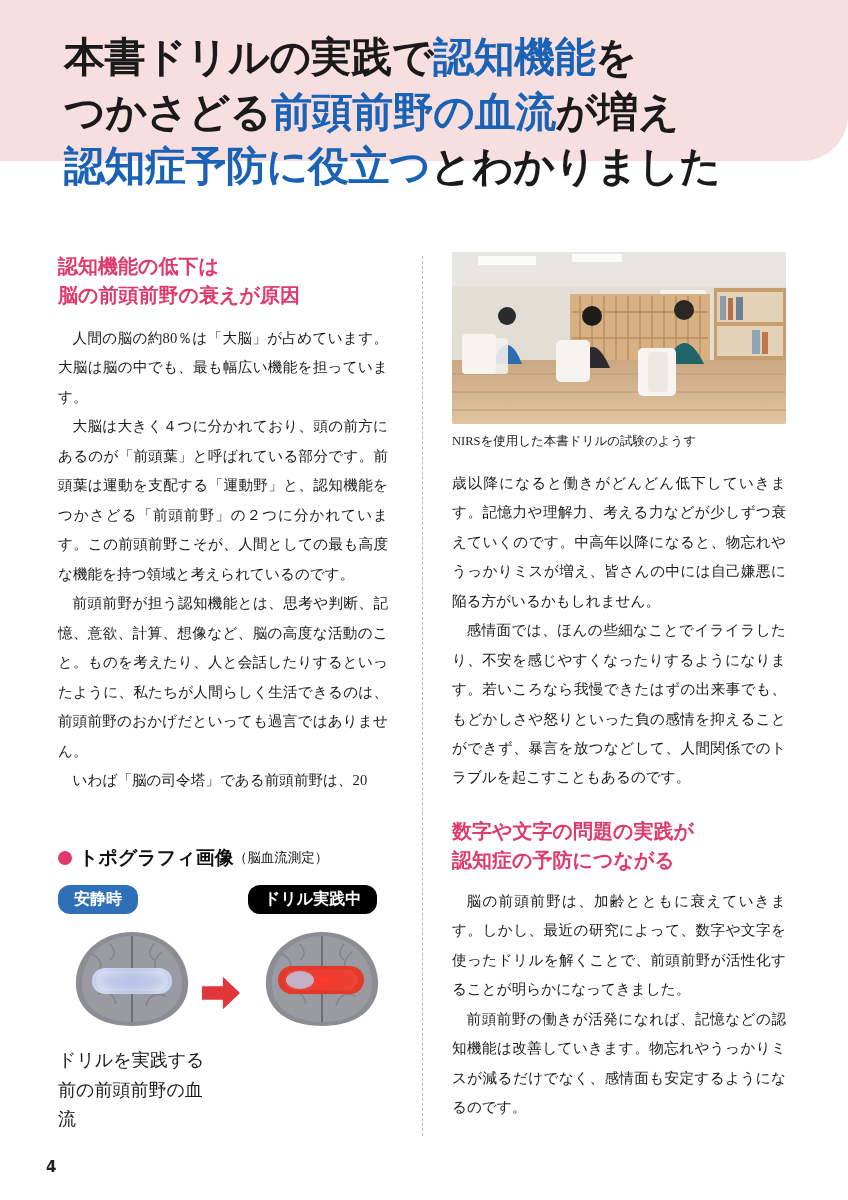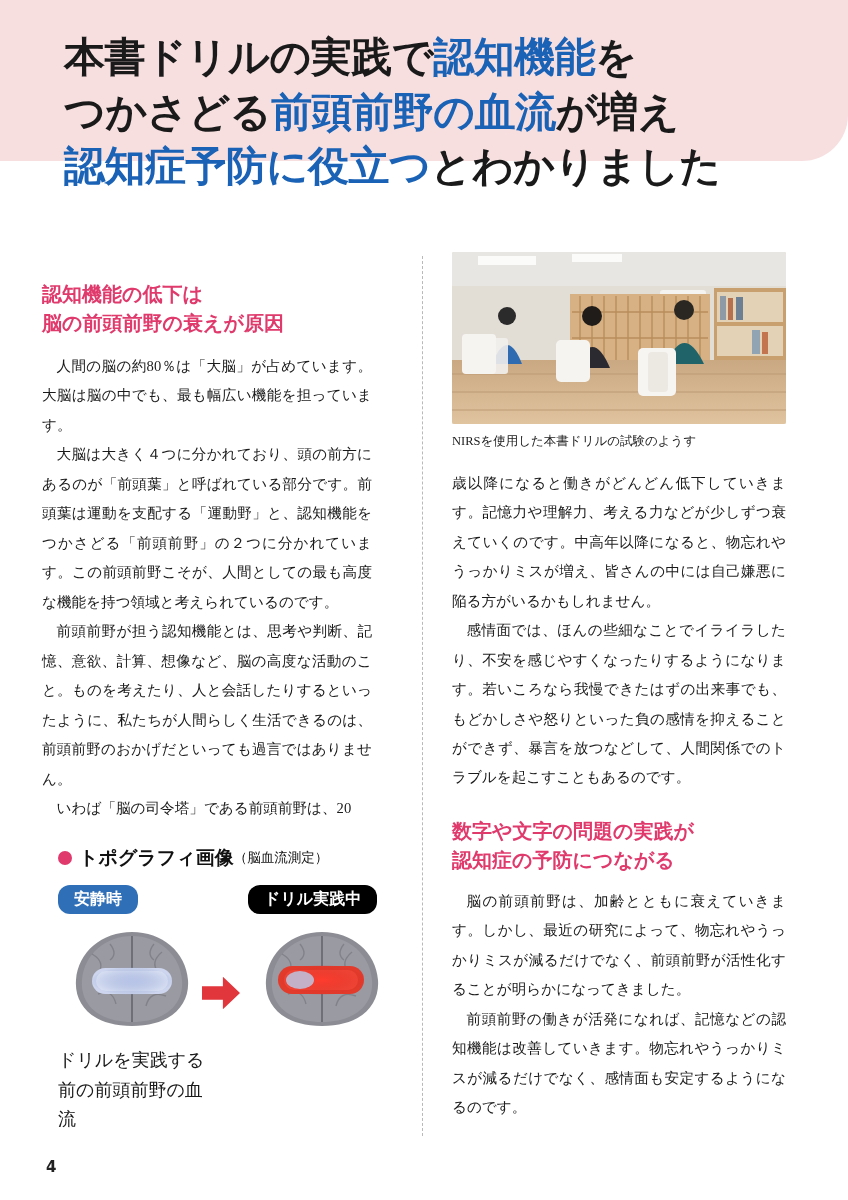--- a/index.html
+++ b/index.html
@@ -23,21 +23,21 @@
     font-size:41px;
     line-height:1.33;
     letter-spacing:-0.5px;
     color:#1a1a1a;
   }
   .hl-blue{color:#1a62b5;}
   .hl-line{display:block;white-space:nowrap;}
 
   
   .col-left{
-    position:absolute;left:42px;top:252px;width:330px;margin-top:28px;
+    position:absolute;left:58px;top:252px;width:330px;
   }
   .sec-title{
     font-family:"DejaVu Sans","Liberation Sans",sans-serif;
     font-weight:bold;
     font-size:20px;
     line-height:1.45;
     color:#e03a6d;
     margin:0 0 14px 0;
   }
   .sec-title span{display:block;}
@@ -228,21 +228,21 @@
     <p class="noindent">歳以降になると働きがどんどん低下していきます。記憶力や理解力、考える力などが少しずつ衰えていくのです。中高年以降になると、物忘れやうっかりミスが増え、皆さんの中には自己嫌悪に陥る方がいるかもしれません。</p>
     <p>感情面では、ほんの些細なことでイライラしたり、不安を感じやすくなったりするようになります。若いころなら我慢できたはずの出来事でも、もどかしさや怒りといった負の感情を抑えることができず、暴言を放つなどして、人間関係でのトラブルを起こすこともあるのです。</p>
   </div>
 
   <h2 class="sec-title2">
     <span>数字や文字の問題の実践が</span>
     <span>認知症の予防につながる</span>
   </h2>
 
   <div class="right-body" style="margin-top:0">
-    <p>脳の前頭前野は、加齢とともに衰えていきます。しかし、最近の研究によって、物忘れやうっかりミスが減るだけでなく、前頭前野が活性化することが明らかになってきました。</p>
+    <p>脳の前頭前野は、加齢とともに衰えていきます。しかし、最近の研究によって、数字や文字を使ったドリルを解くことで、前頭前野が活性化することが明らかになってきました。</p>
     <p>前頭前野の働きが活発になれば、記憶などの認知機能は改善していきます。物忘れやうっかりミスが減るだけでなく、感情面も安定するようになるのです。</p>
   </div>
 </div>
 
 <div class="topo">
   <div class="topo-head">
     <span class="topo-dot"></span>
     <span>トポグラフィ画像</span>
     <span class="topo-sub">（脳血流測定）</span>
   </div>

